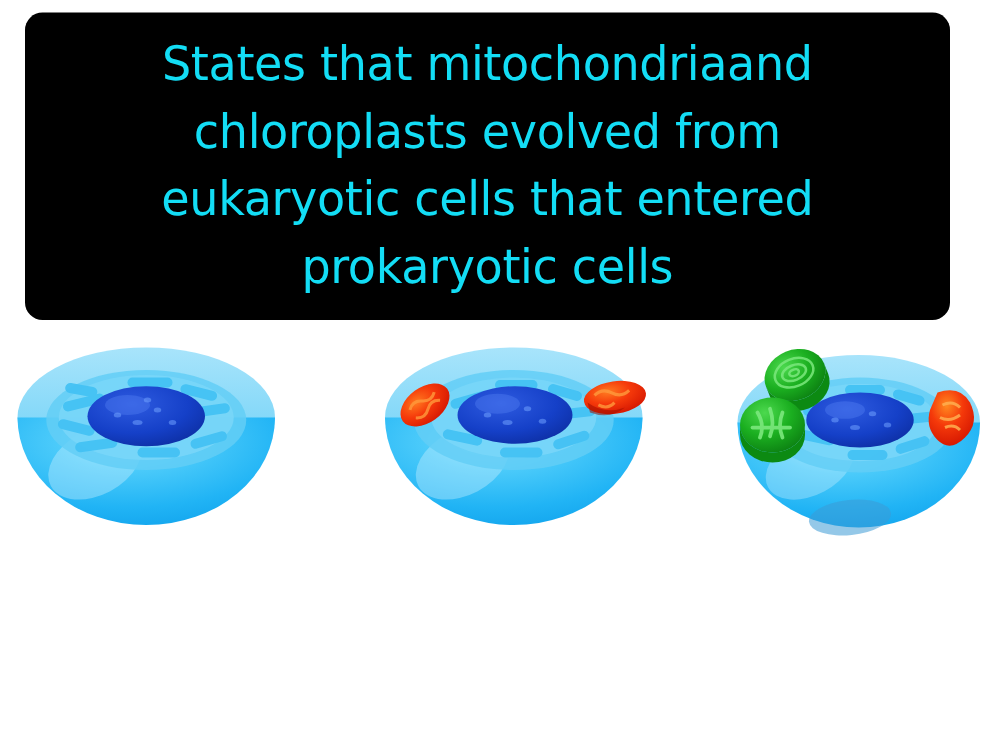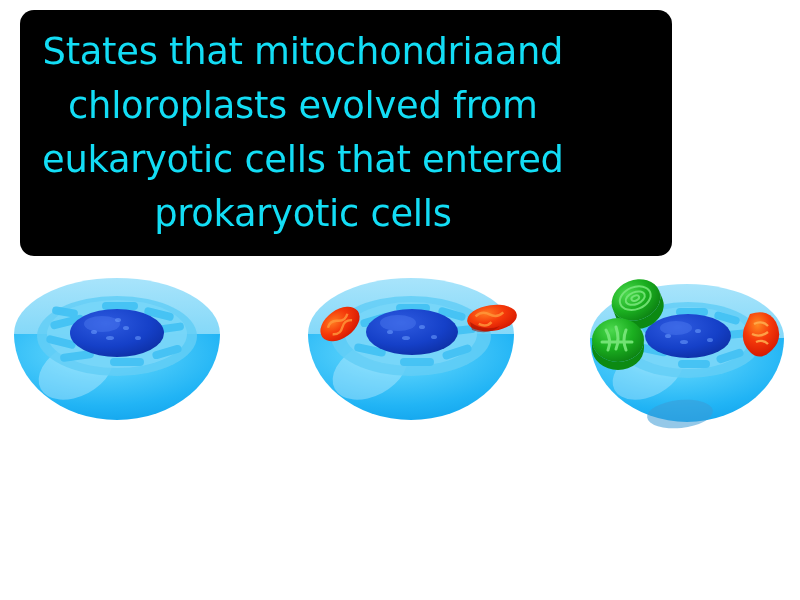--- a/index.html
+++ b/index.html
@@ -13,27 +13,28 @@
     overflow: hidden;
     font-family: "DejaVu Sans", sans-serif;
     position: relative;
   }
 
   
   #definition-banner {
     position: absolute;
     left: 20px;
     top: 10px;
-    width: 652px;
+    width: 740px;
     height: 246px;
     background: #000000;
     border-radius: 14px;
     box-sizing: border-box;
     display: flex;
     align-items: center;
+    justify-content: center;
     padding: 4px 14px;
     text-decoration: underline;
   }
   #definition-text {
     color: #13DDF5;
     font-family: "DejaVu Sans", sans-serif;
     font-size: 38px;
     line-height: 1.42;
     font-weight: 400;
     text-align: center;

